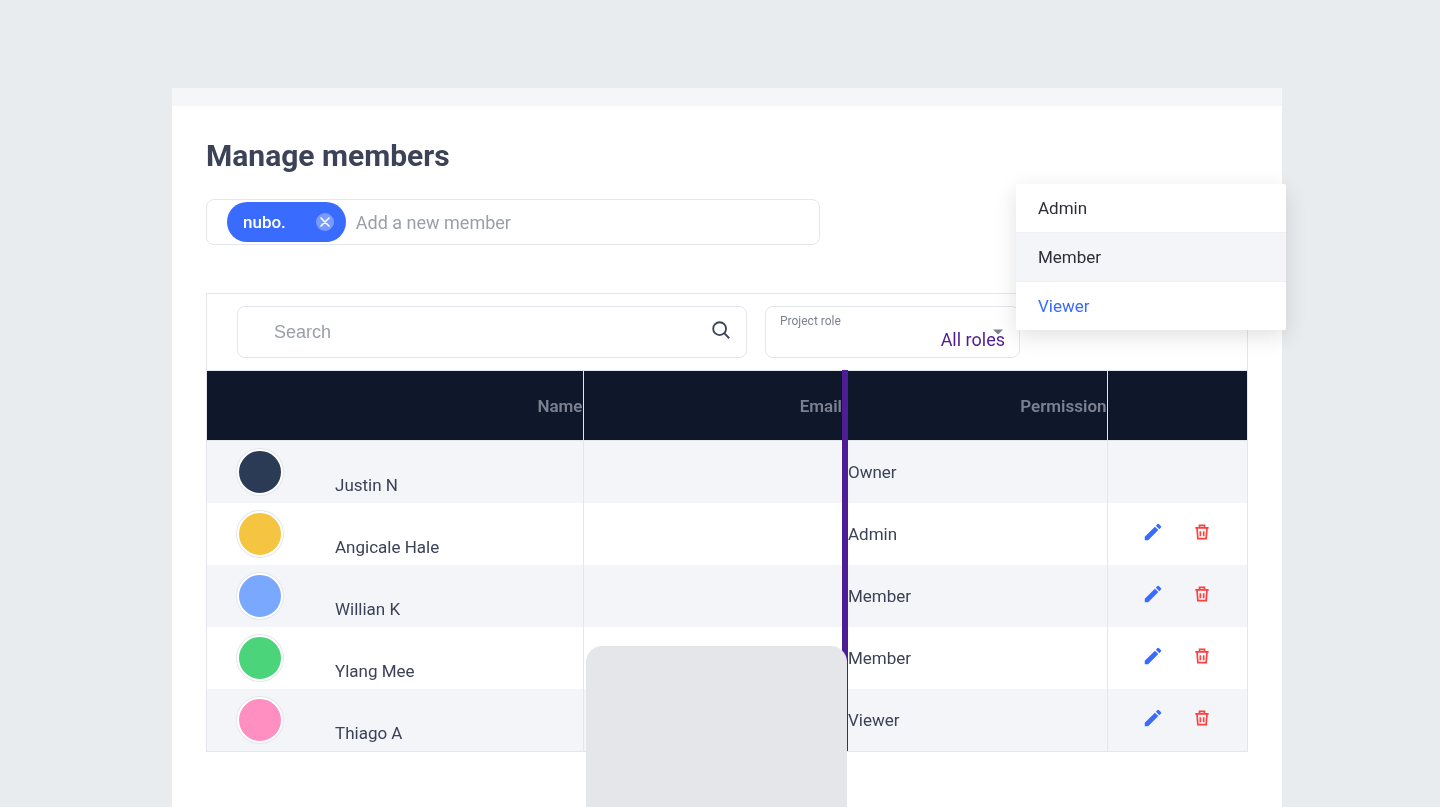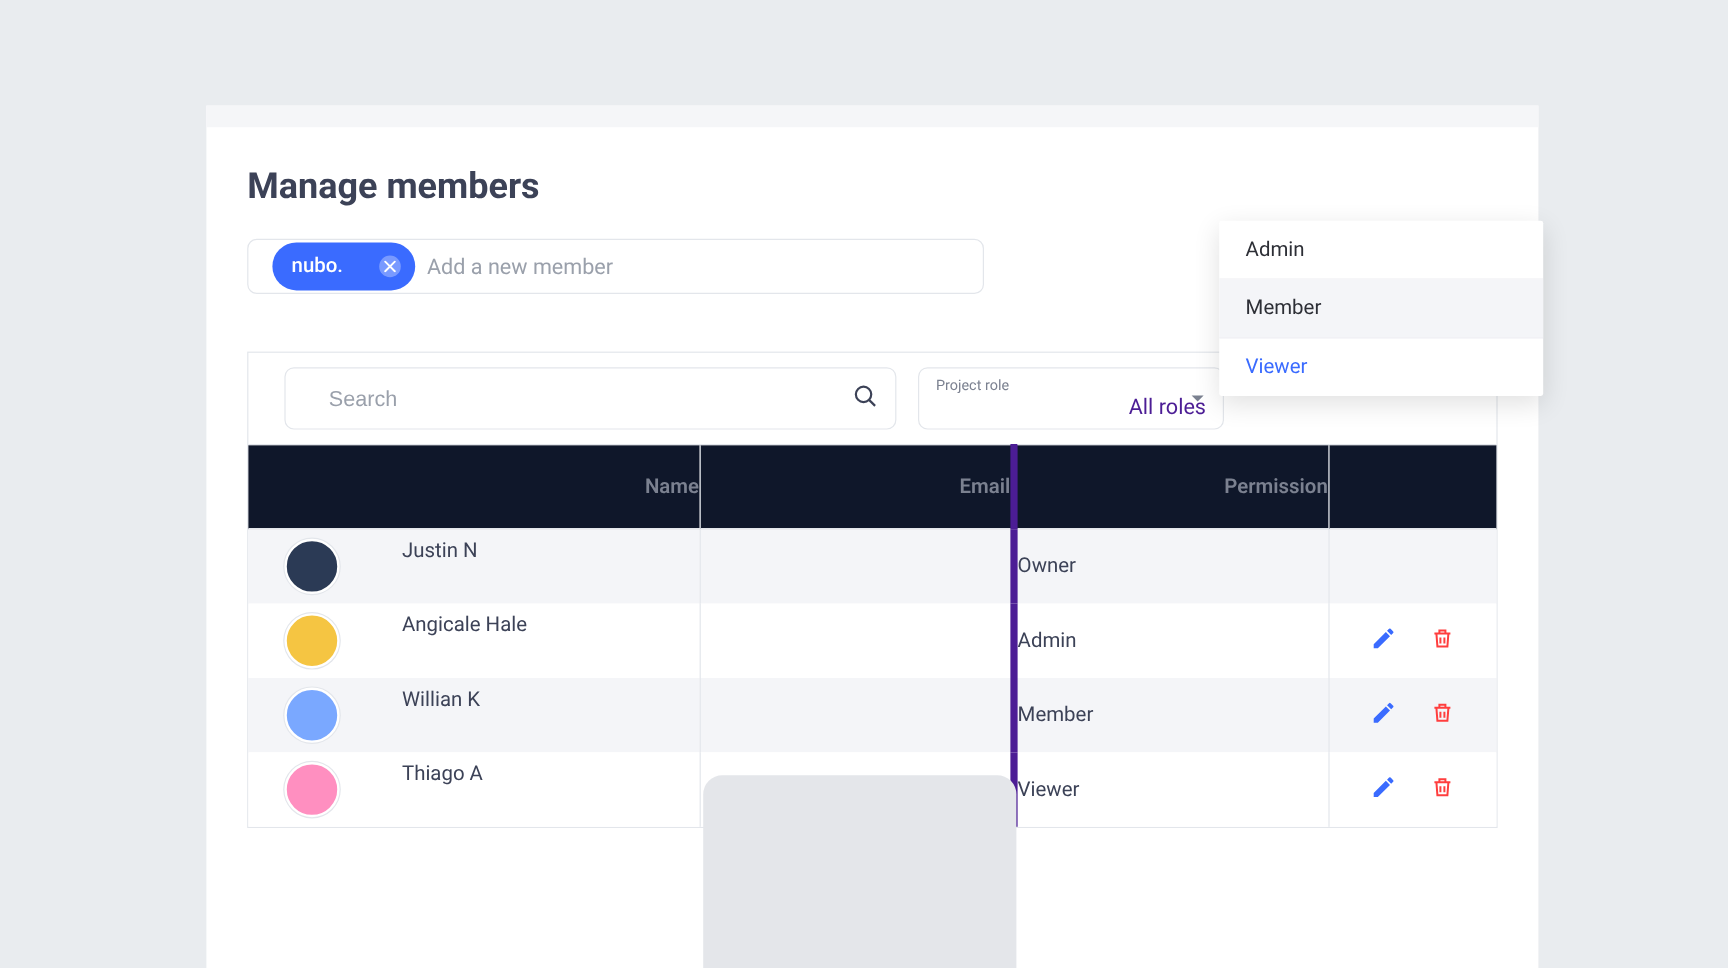--- a/index.html
+++ b/index.html
@@ -181,21 +181,21 @@
   table.members td.col-email { width: 262px; border-left: 1px solid #e3e6eb; padding-left: 27px; }
   table.members th.col-perm,
   table.members td.col-perm { width: 262px; border-left: 6px solid #4c1d95; }
   table.members th.col-actions,
   table.members td.col-actions { border-left: 1px solid #e3e6eb; }
   table.members tbody tr { height: 62px; }
   table.members tbody tr:nth-child(odd) { background: #f4f5f8; }
   table.members tbody tr:nth-child(even) { background: #ffffff; }
   table.members td { font-size: 17px; color: #3c4257; }
   td.col-name { padding-left: 30px; }
-  .name-cell { display: flex; align-items: flex-start; gap: 52px; }
+  .name-cell { display: flex; align-items: flex-end; gap: 52px; }
   .avatar {
     width: 46px; height: 46px; border-radius: 50%;
     display: inline-flex; align-items: center; justify-content: center;
     font-size: 12px; font-weight: 700; color: #fff;
     border: 2px solid #fff;
     box-shadow: 0 0 0 1px #e3e6eb;
   }
   .av-0 { background: #2b3a55; }
   .av-1 { background: #f5c542; }
   .av-2 { background: #7aa8ff; }
@@ -356,20 +356,40 @@
                     </svg></button>
                   <button class="delete-btn"><svg viewBox="0 0 24 24">
                       <path d="M4 7h16M9 7V4h6v3M6 7l1 13h10l1-13M10 11v6M14 11v6"></path>
                     </svg></button>
                 </div>
               </td>
             </tr>
             <tr>
               <td class="col-name">
                 <div class="name-cell">
+                  <span class="avatar av-3"></span>
+                  <span>Ylang Mee</span>
+                </div>
+              </td>
+              <td class="col-email"></td>
+              <td class="col-perm">Member</td>
+              <td class="col-actions">
+                <div class="actions-cell">
+                  <button class="edit-btn"><svg viewBox="0 0 24 24">
+                      <path d="M3 17.25V21h3.75L17.81 9.94l-3.75-3.75L3 17.25zM20.71 7.04a1 1 0 0 0 0-1.41l-2.34-2.34a1 1 0 0 0-1.41 0l-1.83 1.83 3.75 3.75 1.83-1.83z"></path>
+                    </svg></button>
+                  <button class="delete-btn"><svg viewBox="0 0 24 24">
+                      <path d="M4 7h16M9 7V4h6v3M6 7l1 13h10l1-13M10 11v6M14 11v6"></path>
+                    </svg></button>
+                </div>
+              </td>
+            </tr>
+            <tr>
+              <td class="col-name">
+                <div class="name-cell">
                   <span class="avatar av-4"></span>
                   <span>Thiago A</span>
                 </div>
               </td>
               <td class="col-email"></td>
               <td class="col-perm">Viewer</td>
               <td class="col-actions">
                 <div class="actions-cell">
                   <button class="edit-btn"><svg viewBox="0 0 24 24">
                       <path d="M3 17.25V21h3.75L17.81 9.94l-3.75-3.75L3 17.25zM20.71 7.04a1 1 0 0 0 0-1.41l-2.34-2.34a1 1 0 0 0-1.41 0l-1.83 1.83 3.75 3.75 1.83-1.83z"></path>

